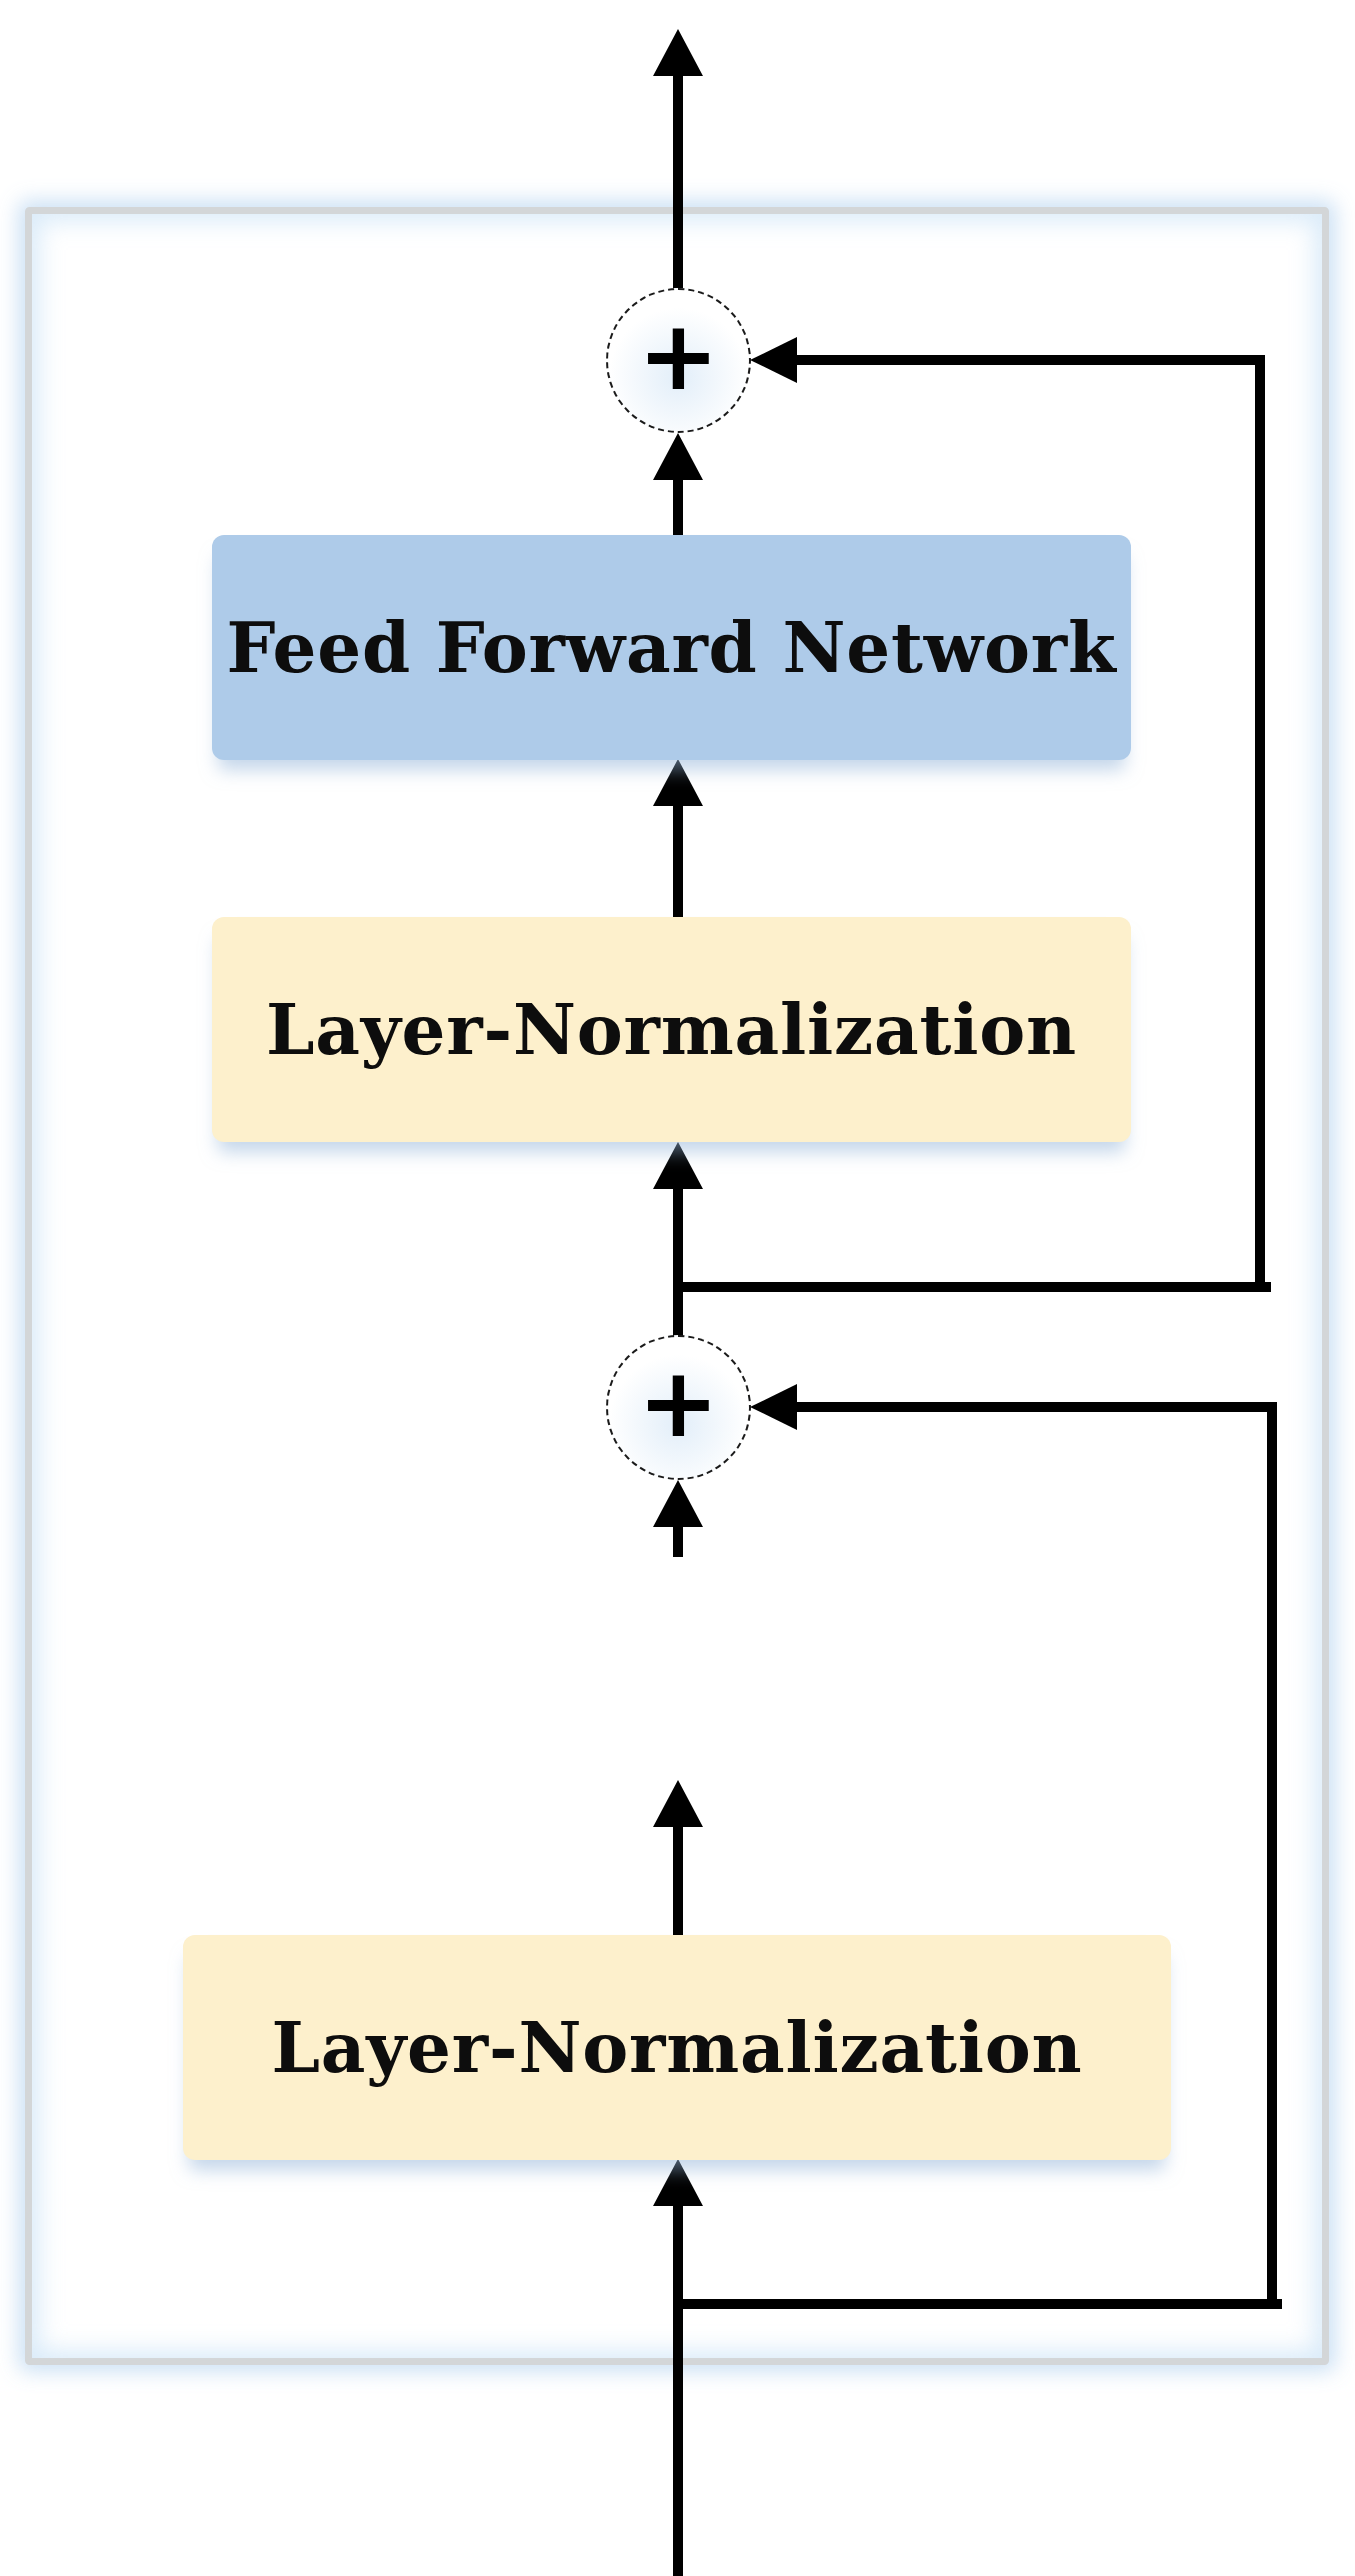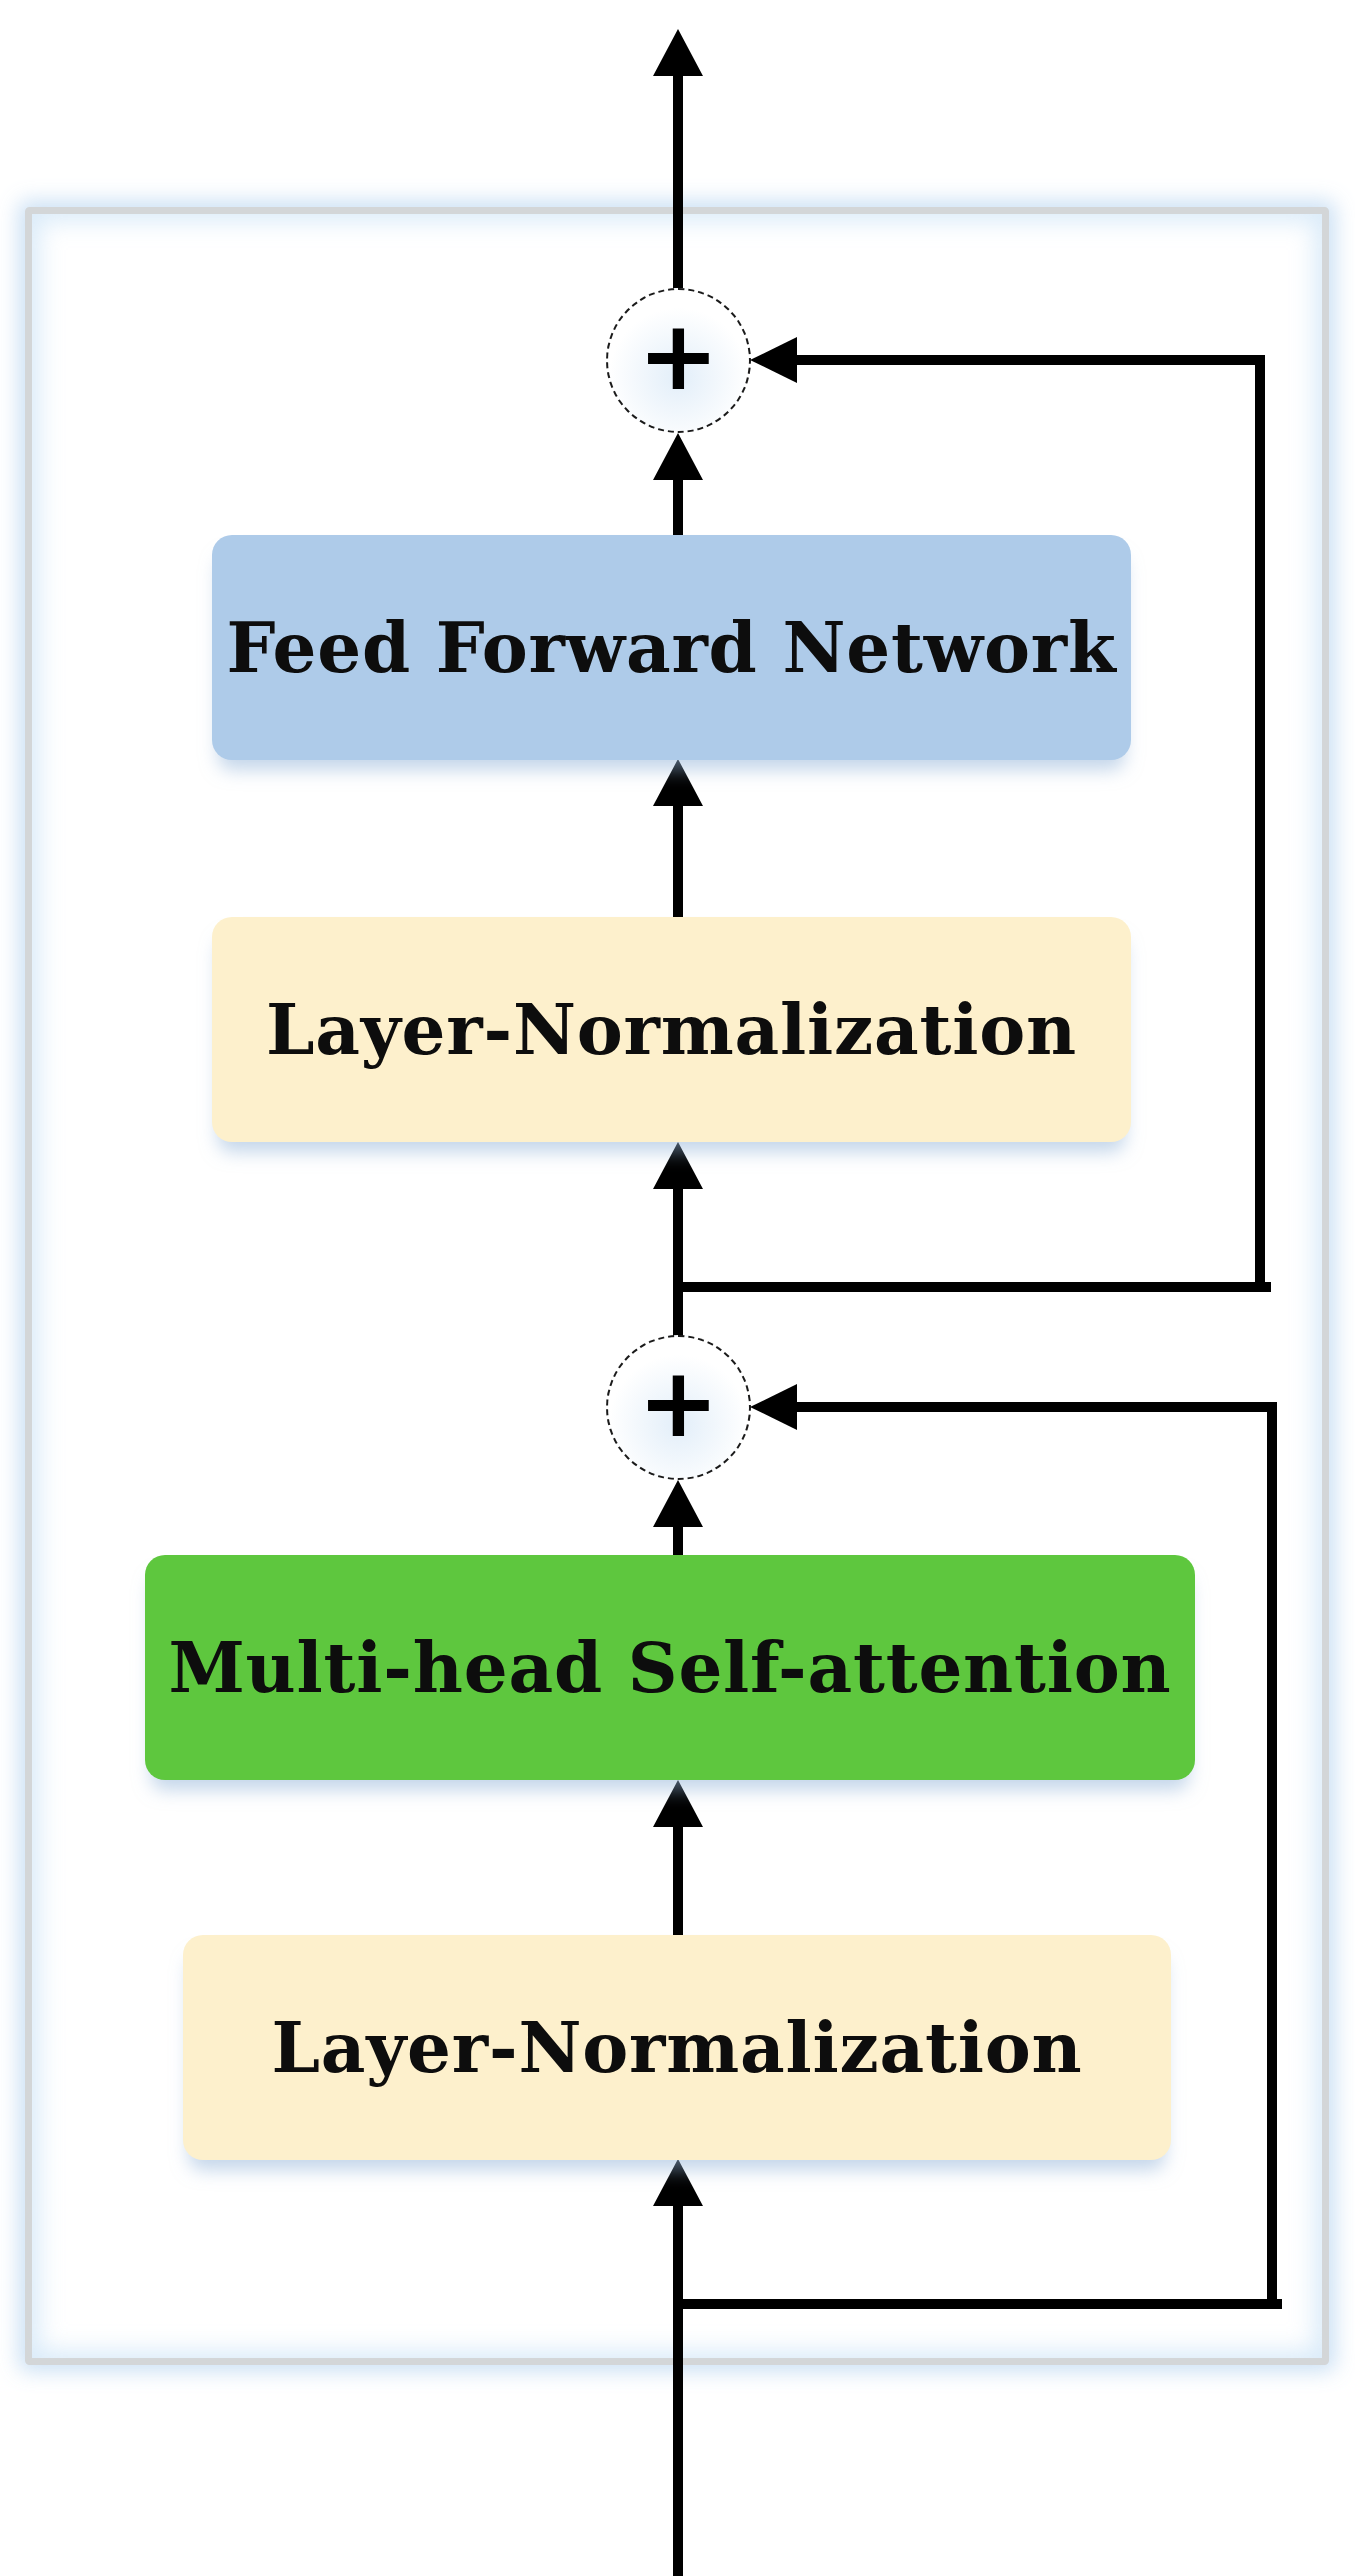--- a/index.html
+++ b/index.html
@@ -40,21 +40,21 @@
     position: absolute; width: 0; height: 0;
     border-top: 23.6px solid transparent;
     border-bottom: 23.6px solid transparent;
     border-right: 47px solid #000;
   }
 
   
   .block {
     position: absolute;
     height: 225px;
-    border-radius: 20px;
+    border-radius: 12px;
     display: flex;
     align-items: center;
     justify-content: center;
     font-weight: 700;
     font-size: 69px;
     color: #0d0d0d;
     letter-spacing: 0.8px;
     box-shadow: 0 15.2px 18.3px -6.1px rgba(147,181,216,0.55);
     box-sizing: border-box;
   }
@@ -126,22 +126,19 @@
   </div>
 
   <div class="block" style="left: 212px; top: 535px; width: 919px; background-color: rgb(174, 203, 233);">
     <span>Feed Forward Network</span>
   </div>
 
   <div class="block" style="left: 212px; top: 917px; width: 919px; background-color: rgb(253, 240, 204);">
     <span>Layer-Normalization</span>
   </div>
 
-  <div class="block" style="left: 145px; top: 1555px; width: 1050px; background-color: rgb(94, 199, 62);">
-    <span>Multi-head Self-attention</span>
-  </div>
 
   <div class="block" style="left: 183px; top: 1935px; width: 988px; background-color: rgb(253, 240, 204);">
     <span>Layer-Normalization</span>
   </div>
 
 </div>
 
 
 </body></html>

